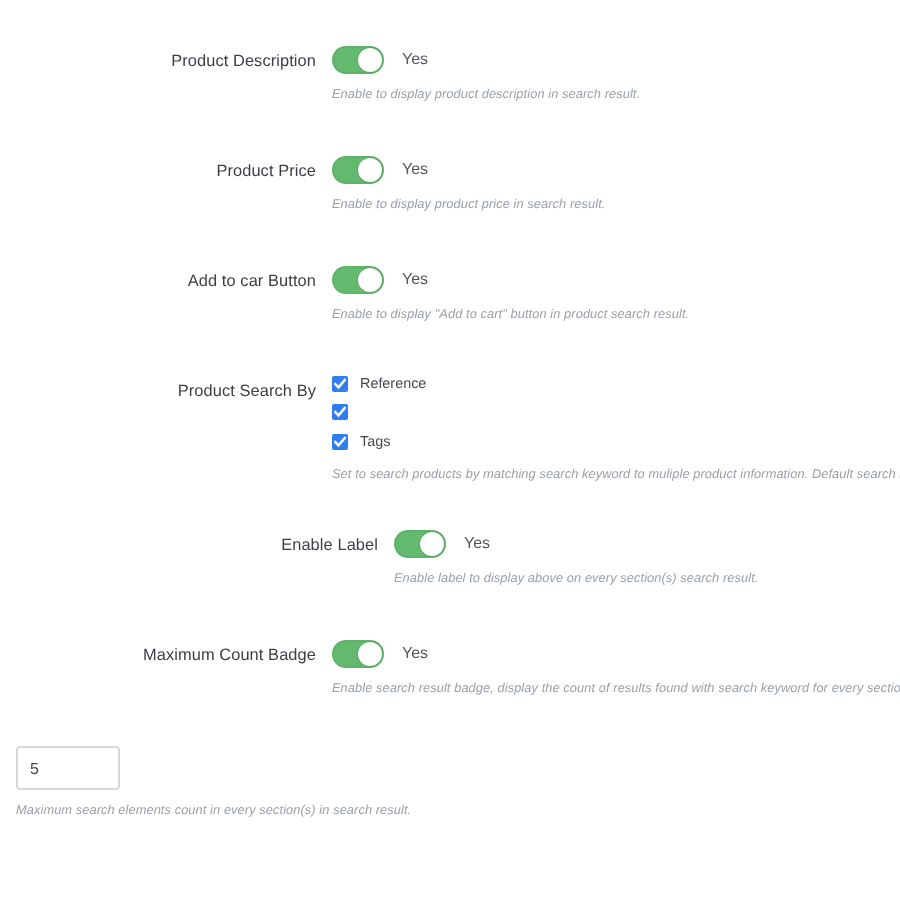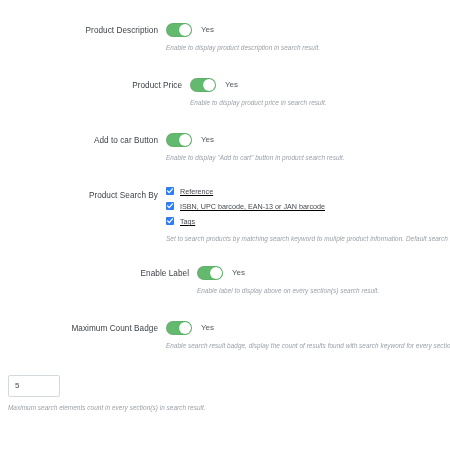--- a/index.html
+++ b/index.html
@@ -87,22 +87,22 @@
     color: #9aa0a8;
     line-height: 11px;
     margin-top: 5px;
     letter-spacing: 0.05px;
     white-space: nowrap;
   }
 
   
   .check-item {
     display: flex;
+    align-items: center;
     margin-bottom: 6px;
-    text-decoration: underline;
   }
   .check-item:last-of-type {
     margin-bottom: 0;
   }
   .checkbox {
     position: relative;
     width: 8px;
     height: 8px;
     border-radius: 1px;
     background: #2f7df4;
@@ -137,21 +137,21 @@
     font-family: "Liberation Sans", sans-serif;
     font-size: 8px;
     color: #44484e;
     padding: 0 6px;
     box-sizing: border-box;
     outline: none;
   }
 
   
   .row-desc   { margin-top: 6px;  }
-  .row-price  { margin-top: 24px; padding-left: 24px; }
+  .row-price  { margin-top: 24px; }
   .row-cart   { margin-top: 24px; }
   .row-search { margin-top: 24px; }
   .row-label2 { margin-top: 21px; padding-left: 31px; }
   .row-badge  { margin-top: 24px; }
   .row-total  { margin-top: 23px; }
 </style>
 </head>
 <body>
 
 <div class="form-panel">
@@ -207,21 +207,20 @@
         </div>
         <div class="check-label">Reference</div>
       </div>
 
       <div class="check-item">
         <div class="checkbox">
           <svg viewBox="0 0 10 10">
             <path d="M1 5 L3.7 7.8 L9 1.6" fill="none" stroke="#ffffff" stroke-width="2.1" stroke-linecap="square"></path>
           </svg>
         </div>
-        <div class="check-label">ISBN, UPC barcode, EAN-13 or JAN barcode</div>
       </div>
 
 
       <div class="check-item">
         <div class="checkbox">
           <svg viewBox="0 0 10 10">
             <path d="M1 5 L3.7 7.8 L9 1.6" fill="none" stroke="#ffffff" stroke-width="2.1" stroke-linecap="square"></path>
           </svg>
         </div>
         <div class="check-label">Tags</div>

